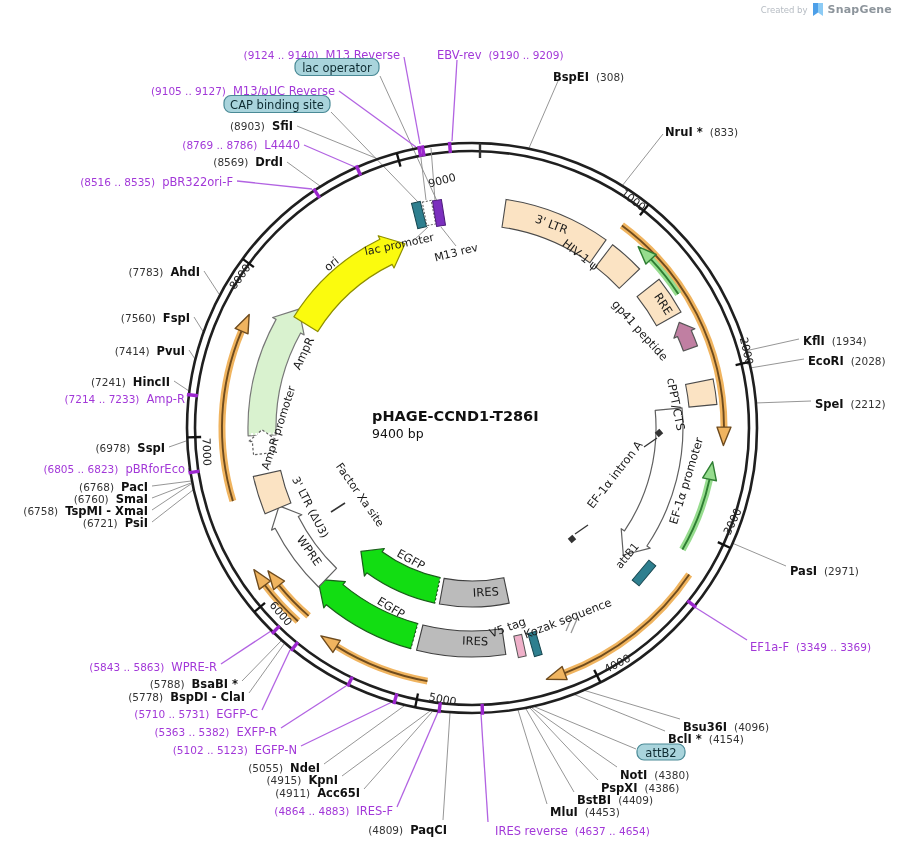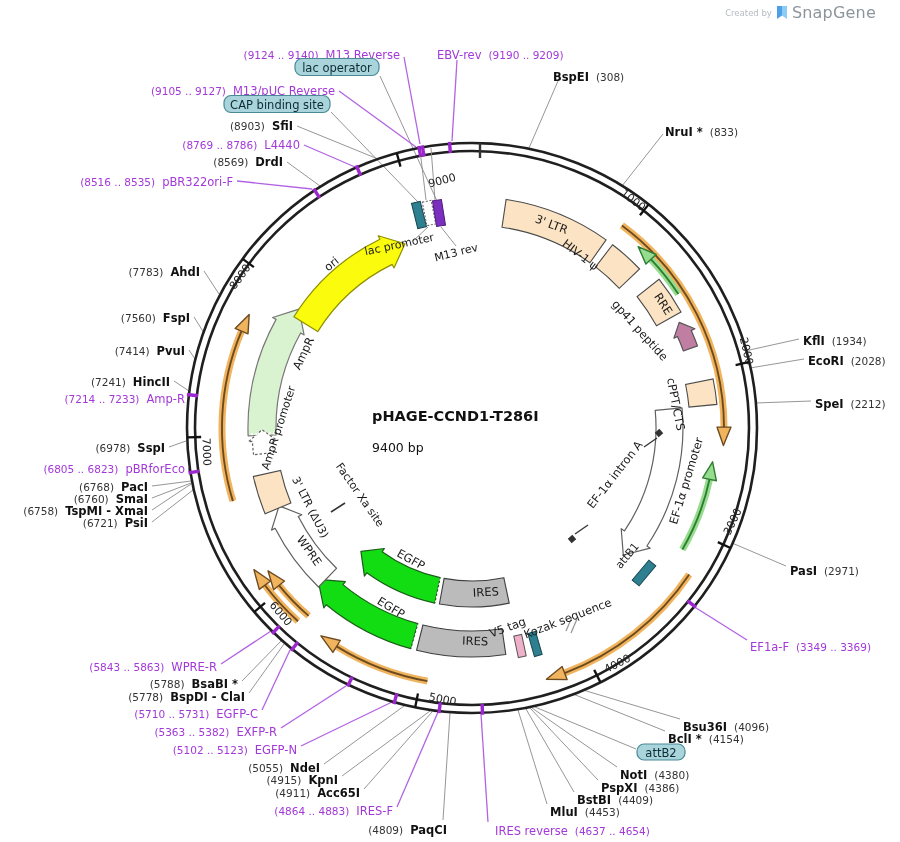--- a/index.html
+++ b/index.html
@@ -1,24 +1,24 @@
 <!DOCTYPE html>
 <html><head>
 <meta charset="utf-8">
 <style>
   html,body{margin:0;padding:0;background:#ffffff;}
   .stage{position:relative;width:900px;height:842px;background:#fff;overflow:hidden;
          font-family:"DejaVu Sans","Liberation Sans",sans-serif;}
   #map{position:absolute;left:0;top:0;}
   .title-block{position:absolute;left:372px;top:408px;width:200px;pointer-events:none;}
   .plasmid-name{font-size:14.5px;font-weight:bold;color:#111;}
-  .plasmid-size{font-size:12.5px;color:#111;margin-top:16px;}
-  .logo{position:absolute;top:3px;right:24px;display:flex;align-items:center;gap:5px;}
+  .plasmid-size{font-size:12.5px;color:#111;margin-top:2px;}
+  .logo{position:absolute;top:3px;right:8px;display:flex;align-items:center;gap:5px;}
   .logo .created{font-size:8.5px;color:#b6bcc3;}
-  .logo .brand{font-size:16px;color:#8d959c;font-weight:400;letter-spacing:.2px;}
+  .logo .brand{font-size:11px;color:#8d959c;font-weight:700;letter-spacing:.2px;}
   svg text{font-family:"DejaVu Sans","Liberation Sans",sans-serif;}
 </style>
 </head>
 <body>
 
 <div class="stage">
   <svg id="map" width="900" height="842" viewBox="0 0 900 842">
       <g>
         <line x1="404" y1="57" x2="420" y2="144" stroke="#B263E2" stroke-width="1.3"></line>
         <line x1="457" y1="60" x2="452" y2="141" stroke="#B263E2" stroke-width="1.3"></line>

